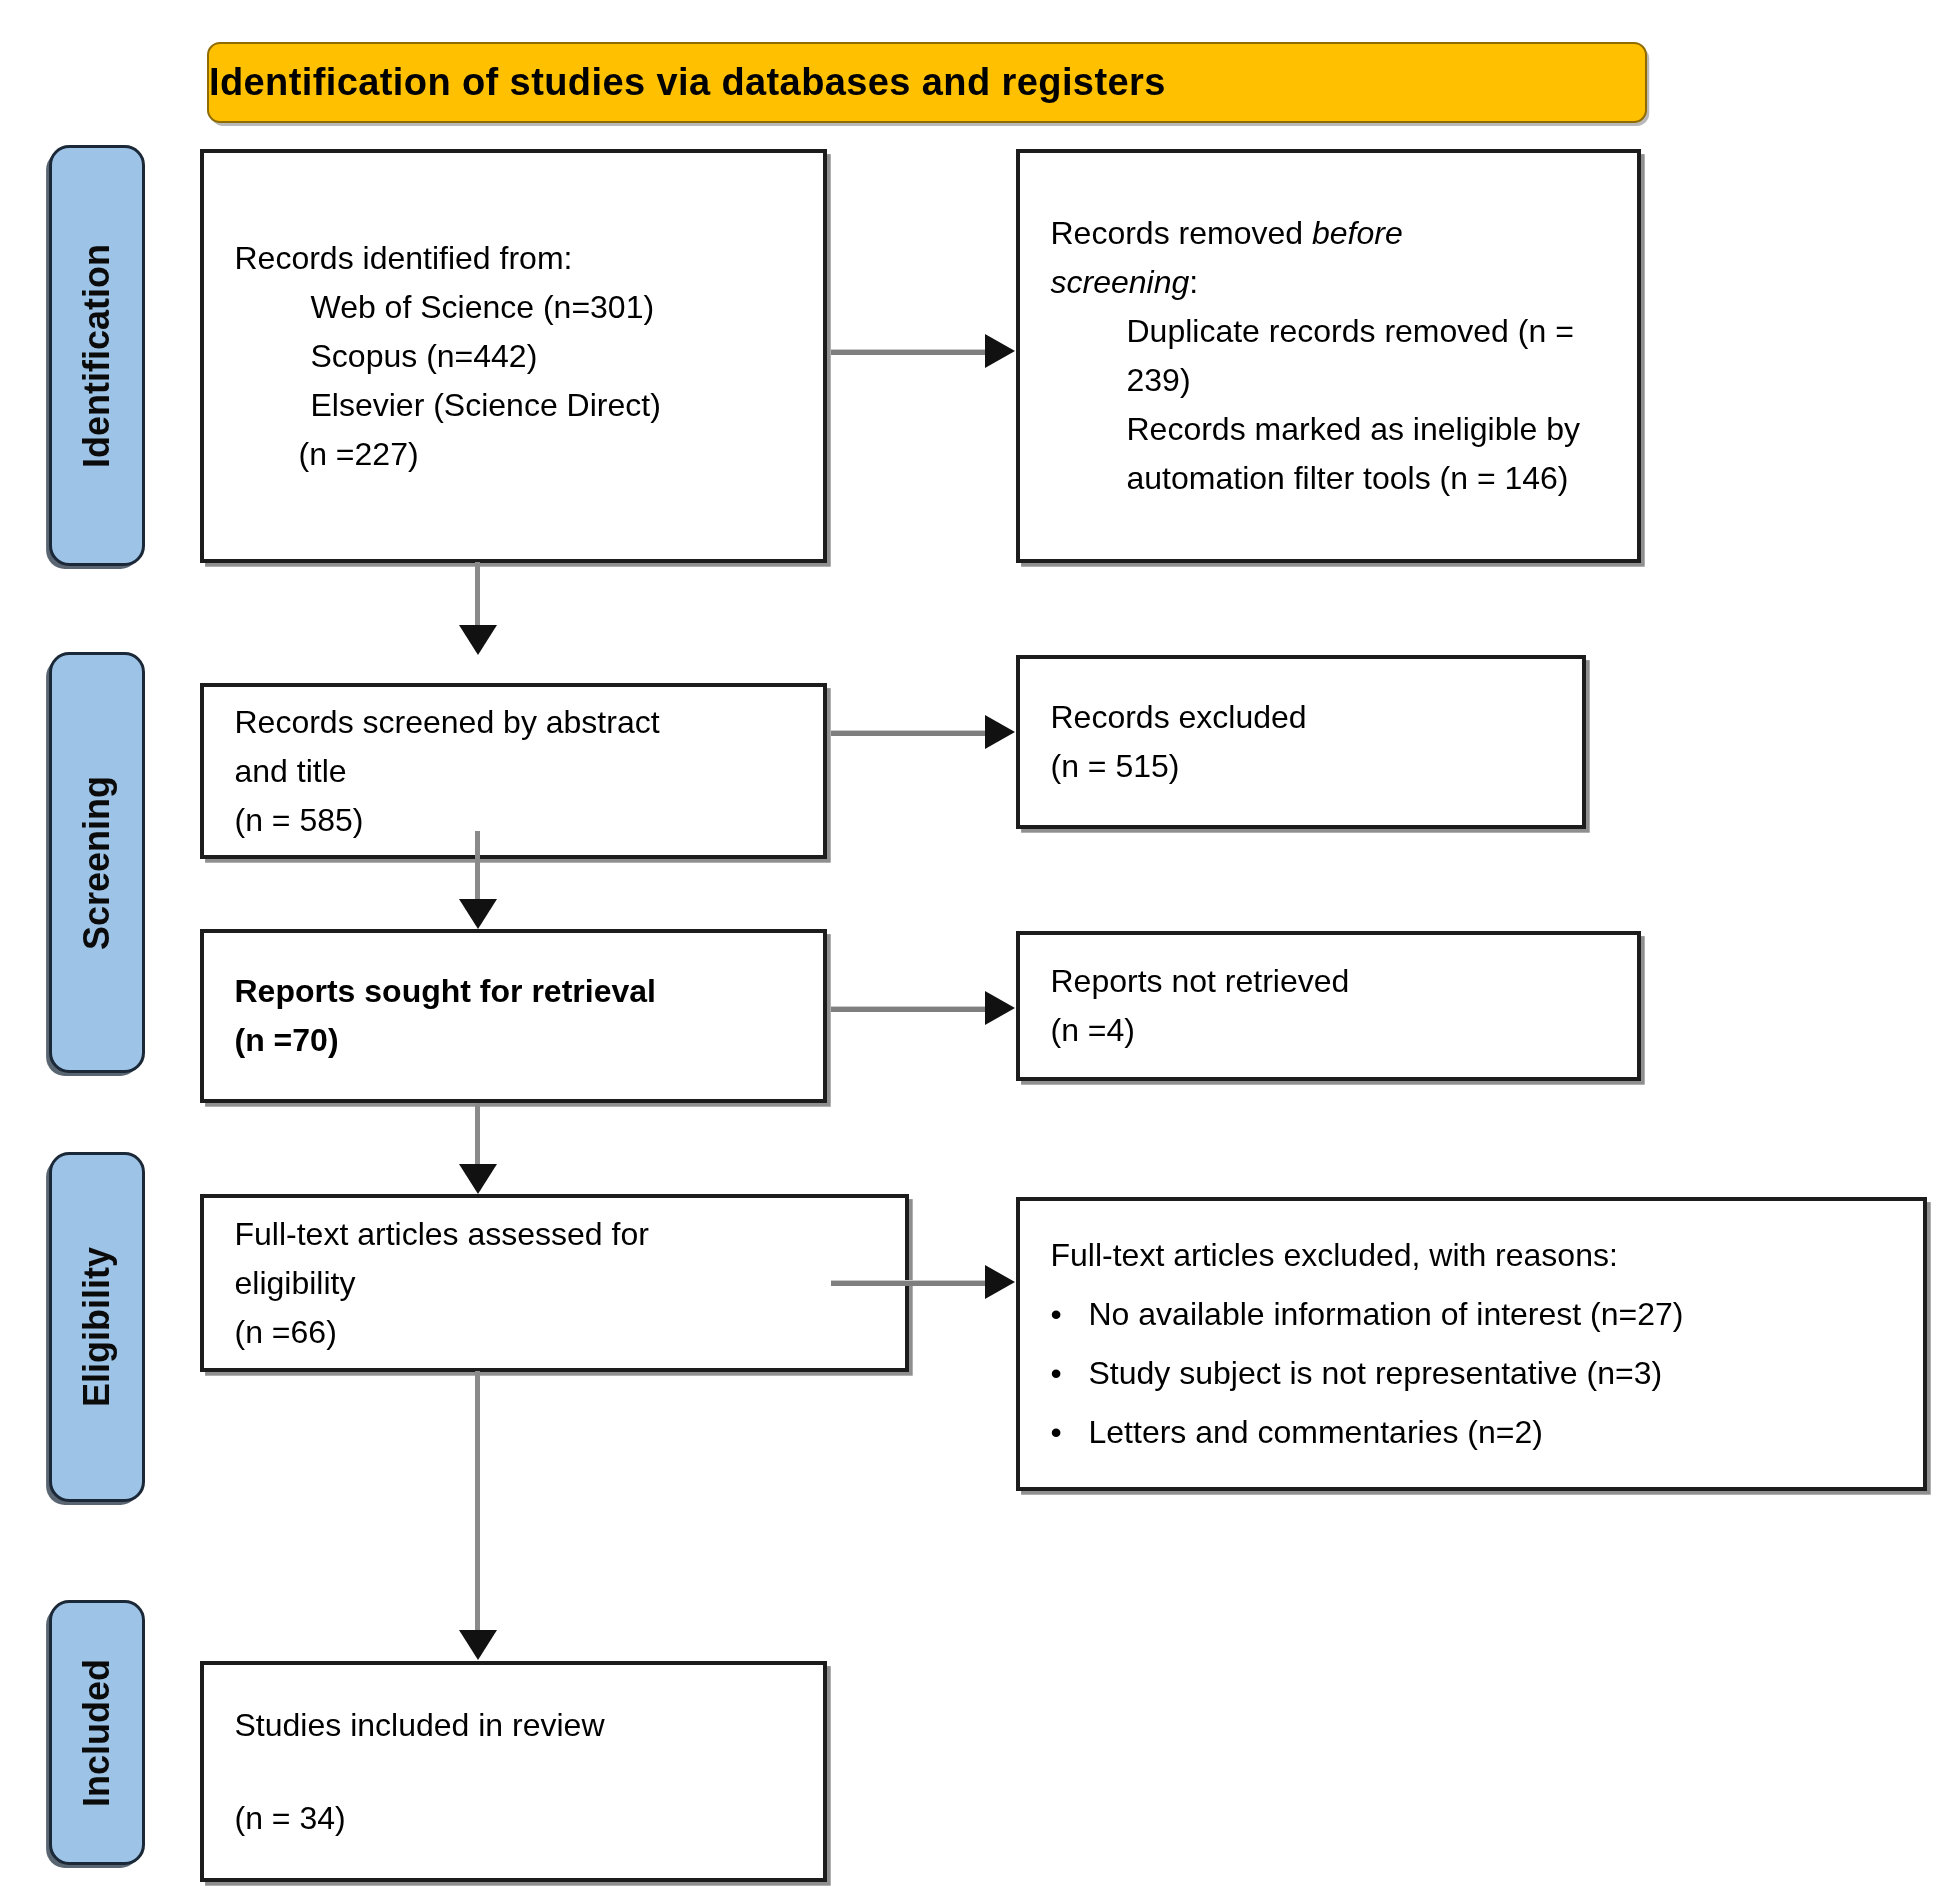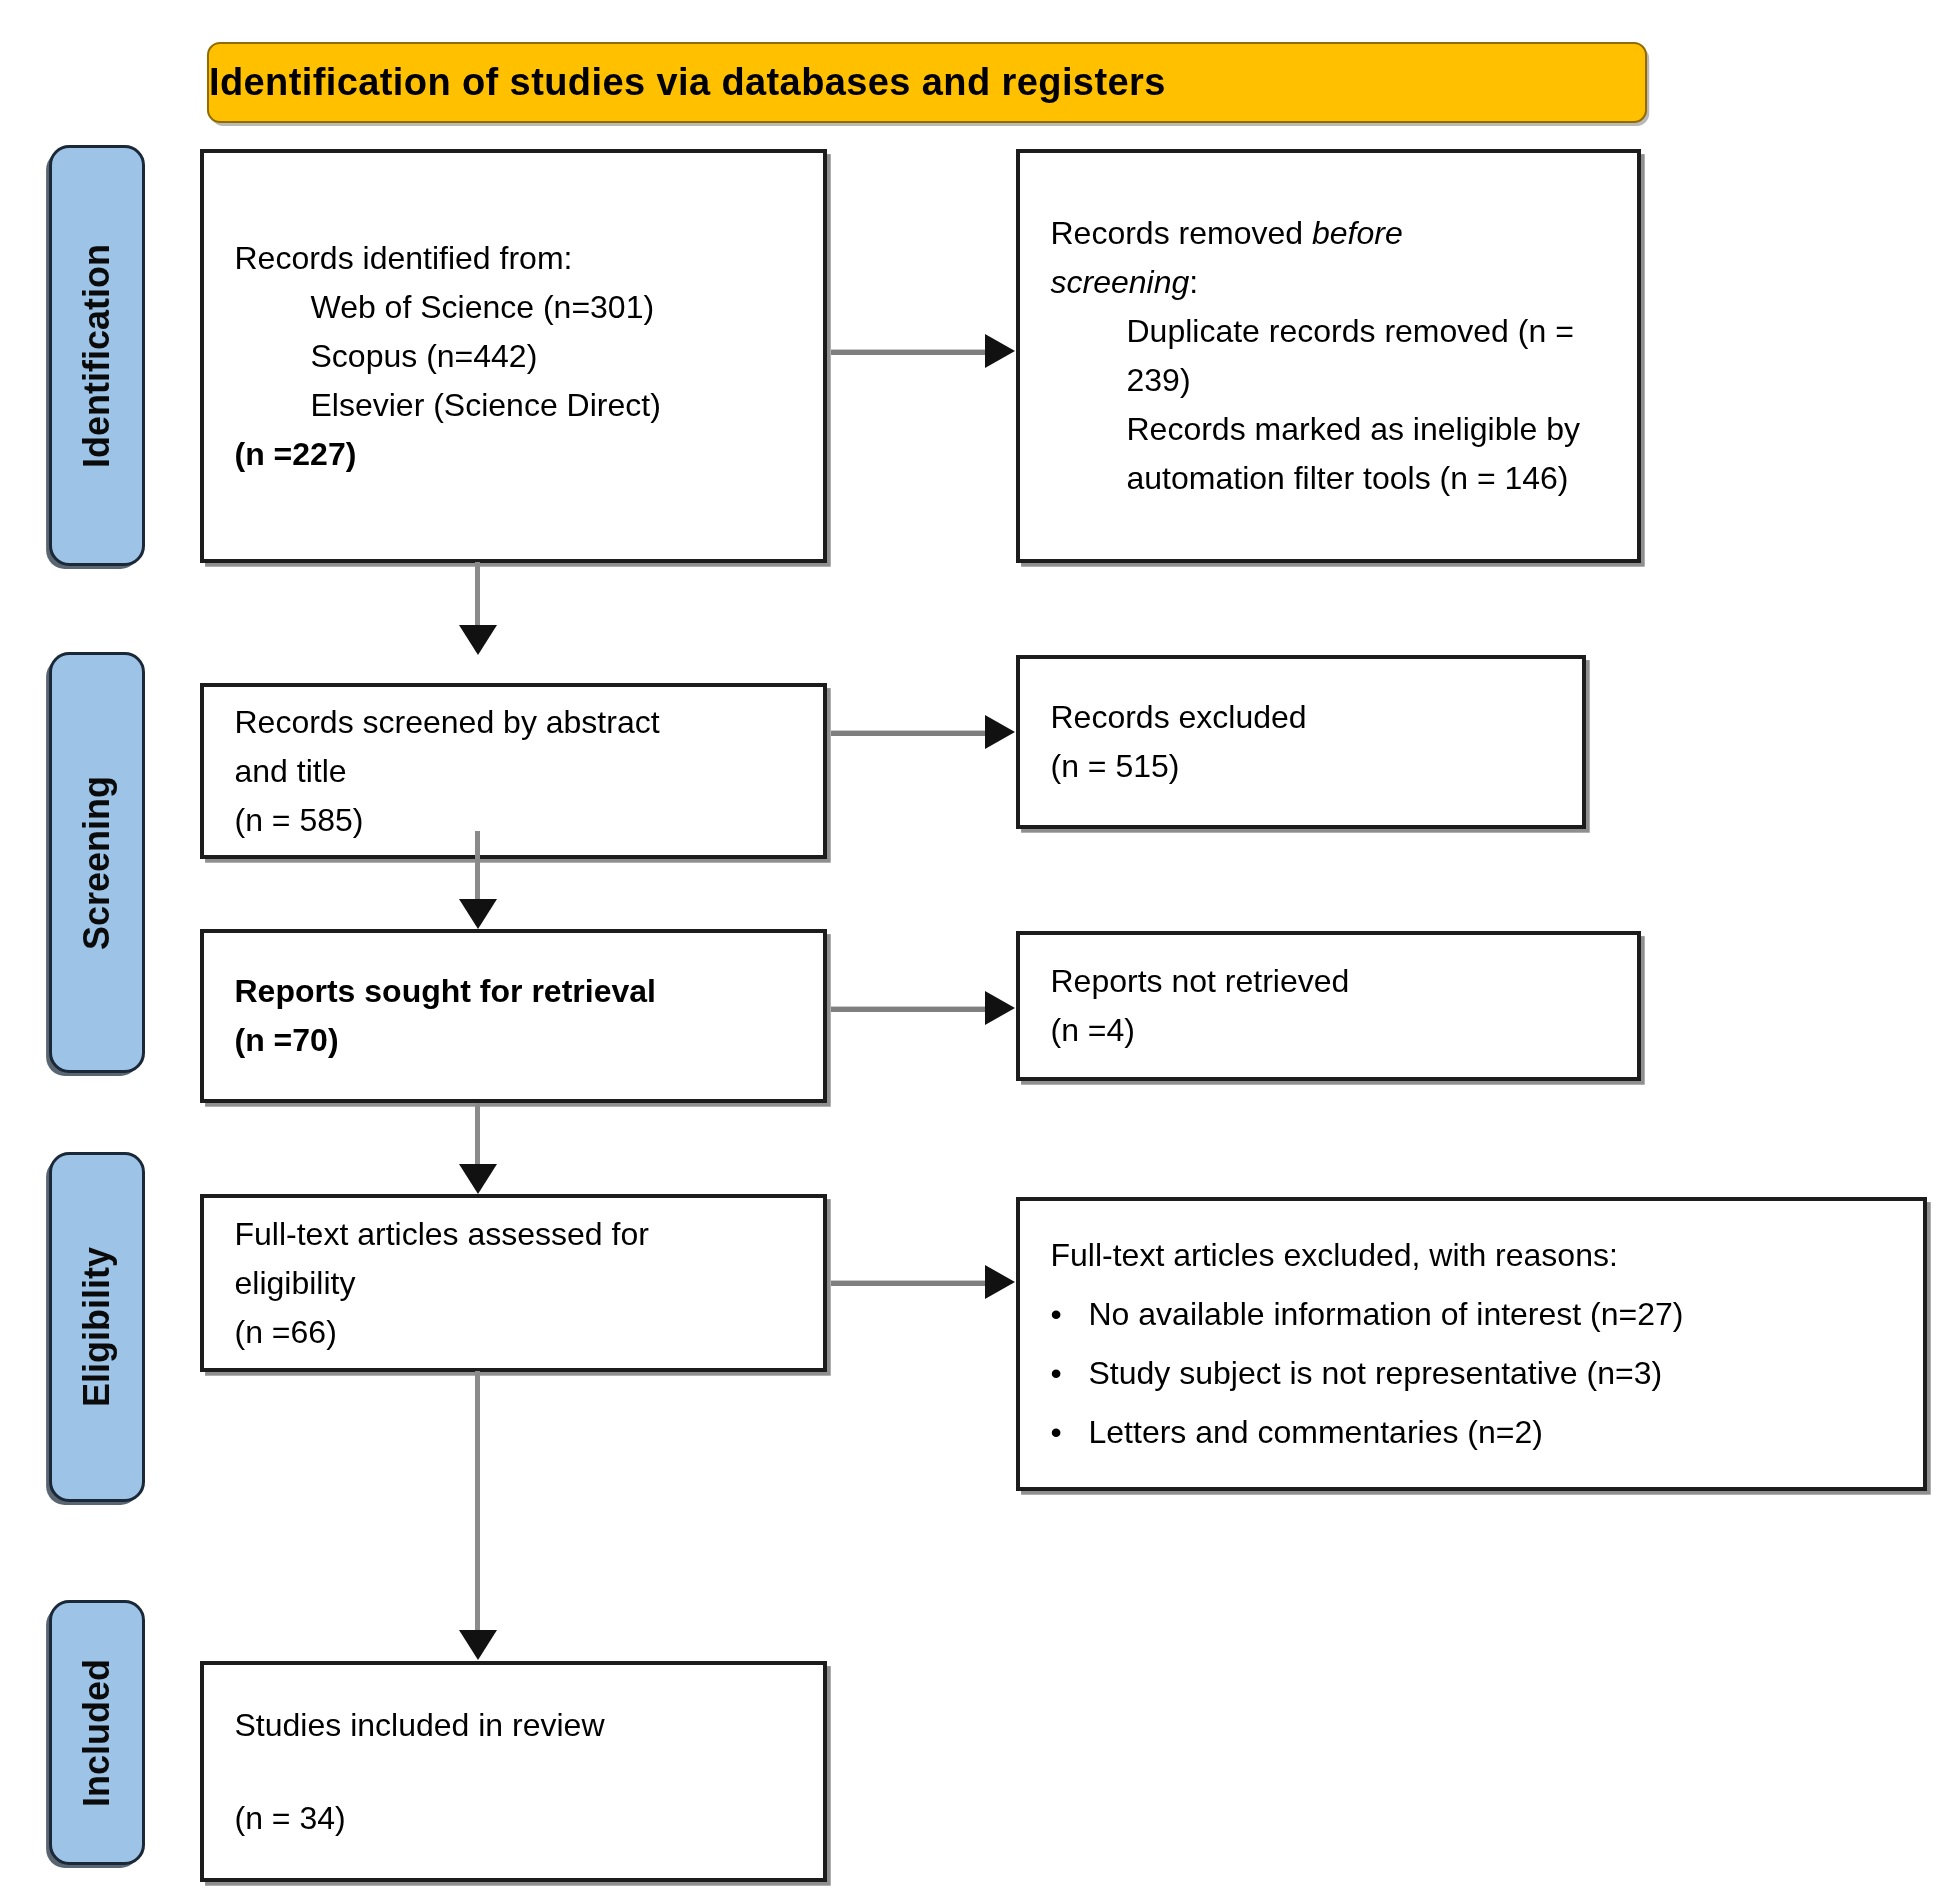--- a/index.html
+++ b/index.html
@@ -50,25 +50,25 @@
     display:flex;flex-direction:column;justify-content:center;
     font-size:32px;line-height:49px;
     padding-left:30.5px;padding-right:17.4px;
   }
   .b-identified{left:200px;top:149px;width:627px;height:414px;}
   .b-removed  {left:1016px;top:149px;width:625px;height:414px;}
   .b-screened {left:200px;top:683px;width:627px;height:176px;}
   .b-excluded {left:1016px;top:655px;width:570px;height:174px;}
   .b-sought   {left:200px;top:929px;width:627px;height:174px;font-weight:bold;}
   .b-notretr  {left:1016px;top:931px;width:625px;height:150px;}
-  .b-assessed {left:200px;top:1194px;width:627px;height:178px;}
+  .b-assessed {left:200px;top:1194px;width:709px;height:178px;}
   .b-ftexcl   {left:1016px;top:1197px;width:911px;height:294px;}
   .b-included {left:200px;top:1661px;width:627px;height:221px;gap:44px;}
   .indent1{margin-left:76px;}
-  .indent2{font-weight:bold;}
+  .indent2{margin-left:64px;}
   .it{font-style:italic;}
   
   .bullet-row{display:flex;margin-top:10.2px;}
   .bullet-row .dot{width:38px;flex:none;}
   
   .harrow{position:absolute;height:35px;}
   .harrow .shaft{position:absolute;left:0;right:22px;top:15.2px;height:5.1px;background:#7f7f7f;border-top:1.5px solid #c9c9c9;}
   .harrow .head{position:absolute;right:0;top:0;width:0;height:0;
     border-left:30.5px solid #111;border-top:17.4px solid transparent;border-bottom:17.4px solid transparent;}
   .varrow{position:absolute;width:38px;}

